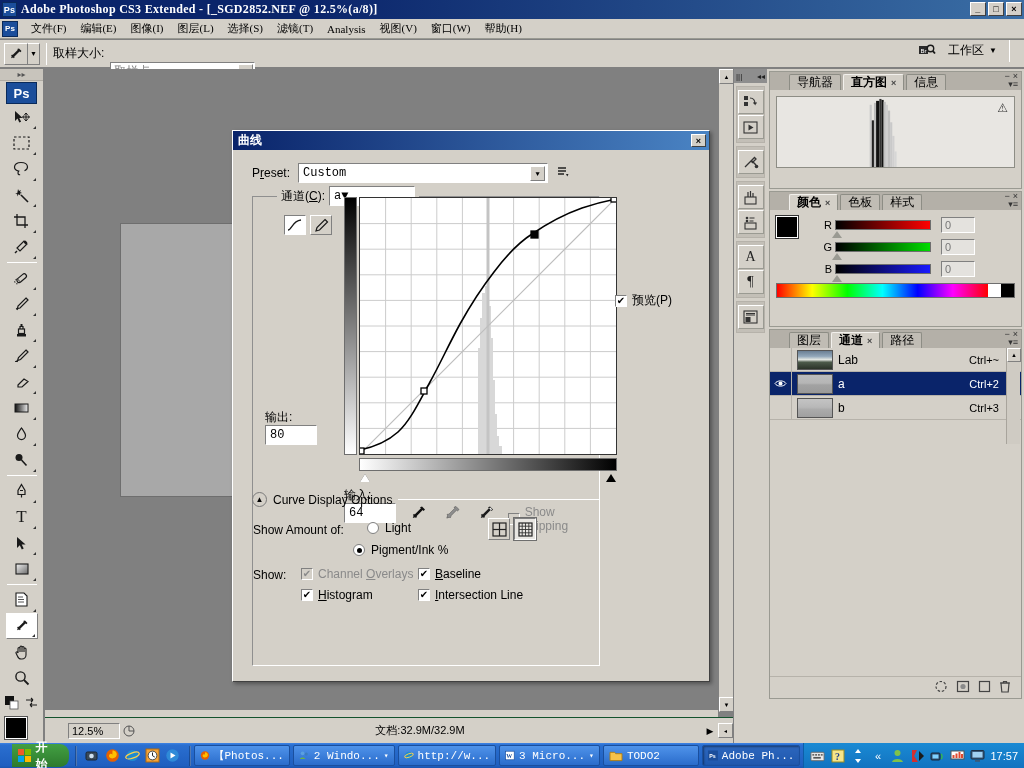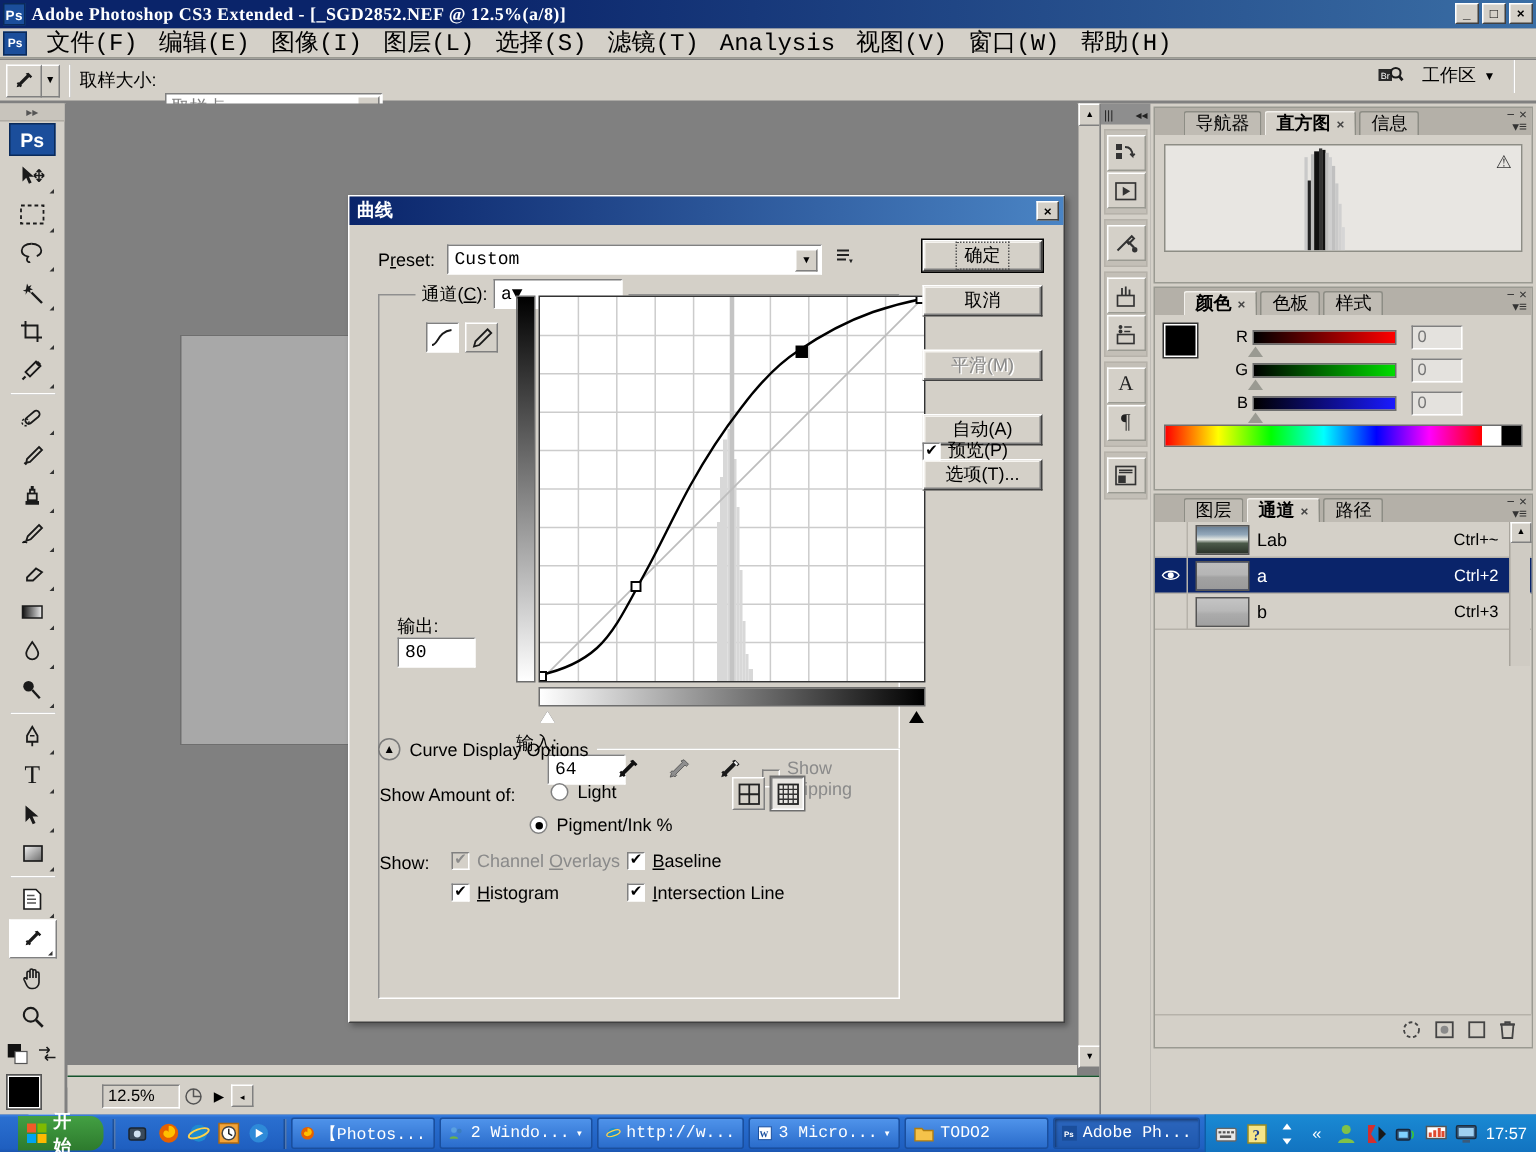--- a/index.html
+++ b/index.html
@@ -35,22 +35,22 @@
   
   .menubar{
     position:absolute;left:0;top:19px;width:1024px;height:20px;
     background:#d4d0c8;display:flex;align-items:center;padding-left:2px;
     border-bottom:1px solid #9a9a92;
   }
   .menubar .mb-icon{
     width:16px;height:16px;background:#1b4e9b;color:#fff;font-size:8px;font-weight:bold;
     display:flex;align-items:center;justify-content:center;margin-right:6px;border:1px solid #0a2a5a;
   }
-  .menu-item{ padding:2px 7px; font-size:16px; color:#000; white-space:nowrap;
-    font-family:Liberation Mono, monospace; }
+  .menu-item{ padding:2px 7px; font-size:11px; color:#000; white-space:nowrap;
+    font-family:Liberation Serif, serif; }
 
   
   .optionsbar{
     position:absolute;left:0;top:40px;width:1024px;height:28px;
     background:#d4d0c8;border-bottom:1px solid #808080;
     display:flex;align-items:center;padding-left:4px;
   }
   .opt-toolbtn{
     width:24px;height:22px;background:#d4d0c8;border:1px solid #fff;
     border-right-color:#808080;border-bottom-color:#808080;
@@ -242,21 +242,21 @@
 
   .out-lbl{ position:absolute;left:12px;top:212px;font-size:12px;}
   .out-field{ position:absolute;left:12px;top:228px;width:52px;height:20px;background:#fff;
     border:1px solid #808080;border-right-color:#fff;border-bottom-color:#fff;
     display:flex;align-items:center;padding-left:4px;font-size:12px;
     font-family:"Liberation Mono",monospace;}
   .in-lbl{ position:absolute;left:91px;top:290px;font-size:12px;}
   .in-field{ position:absolute;left:91px;top:306px;width:52px;height:20px;background:#fff;
     border:1px solid #808080;border-right-color:#fff;border-bottom-color:#fff;
     display:flex;align-items:center;padding-left:4px;font-size:12px;
-    font-family:"Liberation Mono",monospace;margin-left:21px;}
+    font-family:"Liberation Mono",monospace;}
   .eyedroppers{ position:absolute;left:156px;top:306px;display:flex;gap:14px;}
   .edrop{ width:20px;height:20px;display:flex;align-items:center;justify-content:center;font-size:14px;}
   .showclip{ position:absolute;left:255px;top:308px;display:flex;align-items:center;gap:5px;
     font-size:12px;color:#8a8a8a;}
   .cbx{ width:12px;height:12px;background:#fff;border:1px solid #808080;
     border-right-color:#fff;border-bottom-color:#fff;display:flex;align-items:center;
     justify-content:center;font-size:10px;line-height:1;color:#000;}
   .cbx.dis{ background:#d4d0c8;color:#8a8a8a;}
 
   .cdo-head{ position:absolute;left:19px;top:342px;width:348px;display:flex;align-items:center;gap:6px;}
@@ -576,20 +576,21 @@
 
     <div class="statusbar">
       <div style="width:20px;"></div>
       <div class="zoombox">12.5%</div>
       <div style="width:18px;display:flex;align-items:center;justify-content:center;">
         <svg width="12" height="12" viewBox="0 0 12 12">
             <circle cx="6" cy="6" r="5" fill="none" stroke="#555" stroke-width="1"></circle>
             <path d="M6 1v5h5" fill="none" stroke="#555" stroke-width="1"></path>
           </svg>
       </div>
+      <div class="statusinfo">文档:32.9M/32.9M</div>
       <div style="width:16px;text-align:center;font-size:9px;">▶</div>
       <div class="sb-arrow">◂</div>
     </div>
   </div>
 
   <div class="icondock">
     <div class="dock-head">
       <span>|||</span>
       <span>◂◂</span>
     </div>
@@ -986,31 +987,20 @@
       </div>
       <div class="chk-row" style="left:68px;top:438px;">
         <span class="cbx">✔</span>
         <span><span class="u">H</span>istogram</span>
       </div>
       <div class="chk-row" style="left:185px;top:438px;">
         <span class="cbx">✔</span>
         <span><span class="u">I</span>ntersection Line</span>
       </div>
 
-      <div class="btncol">
-        <div class="dbtn def">
-            <span>确定</span>
-          </div>
-        <div class="dbtn">取消</div>
-        <div style="height:13px;"></div>
-        <div class="dbtn dis">平滑(M)</div>
-        <div style="height:13px;"></div>
-        <div class="dbtn">自动(A)</div>
-        <div class="dbtn">选项(T)...</div>
-      </div>
       <div class="prev-row">
         <span class="cbx">✔</span>
         <span>预览(P)</span>
       </div>
     </div>
   </div>
 
   <div class="taskbar">
     <div class="startbtn">
       <span class="startflag">

